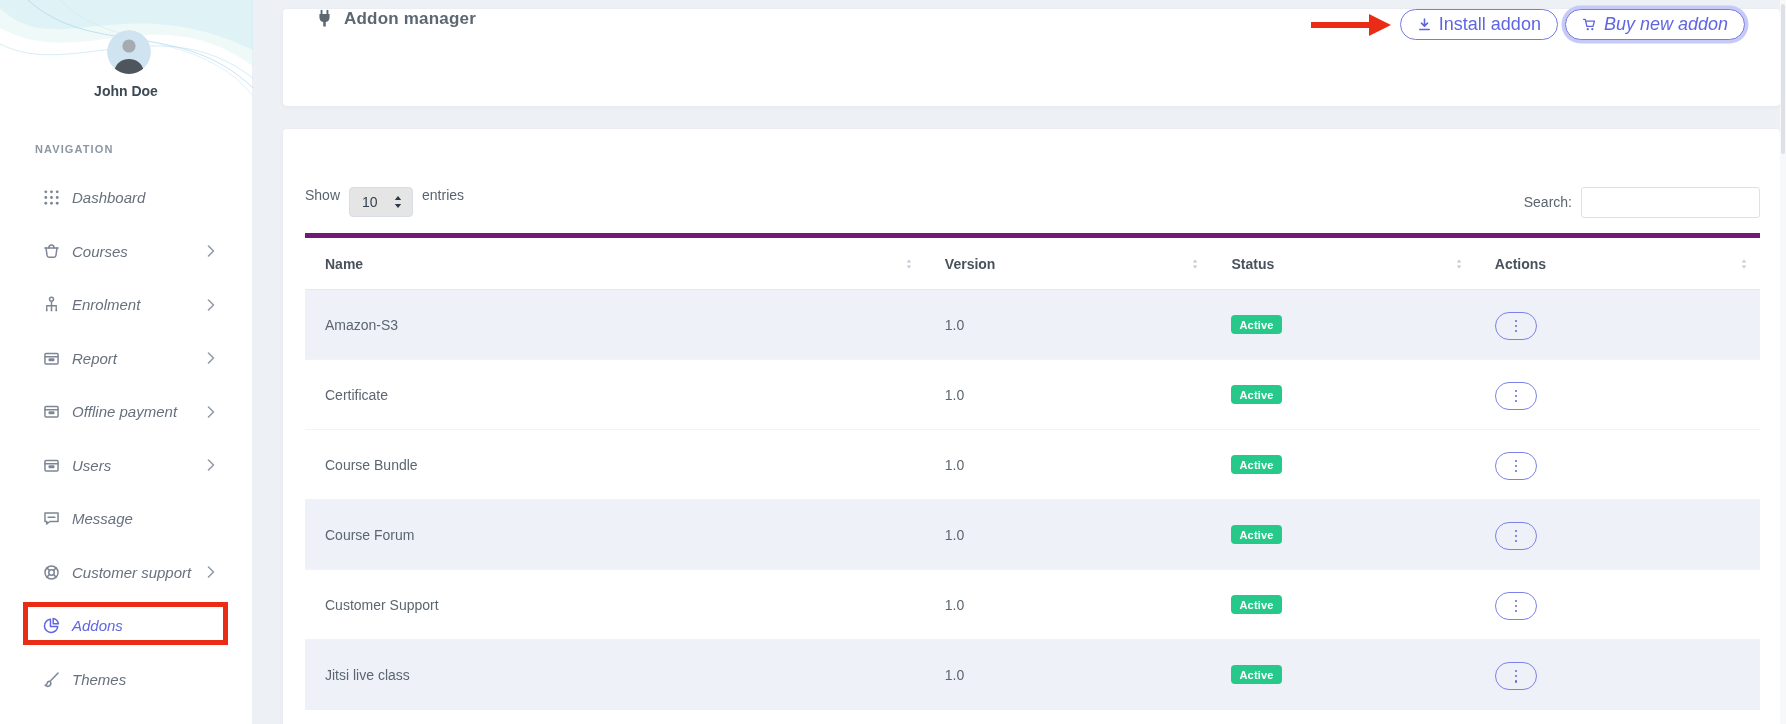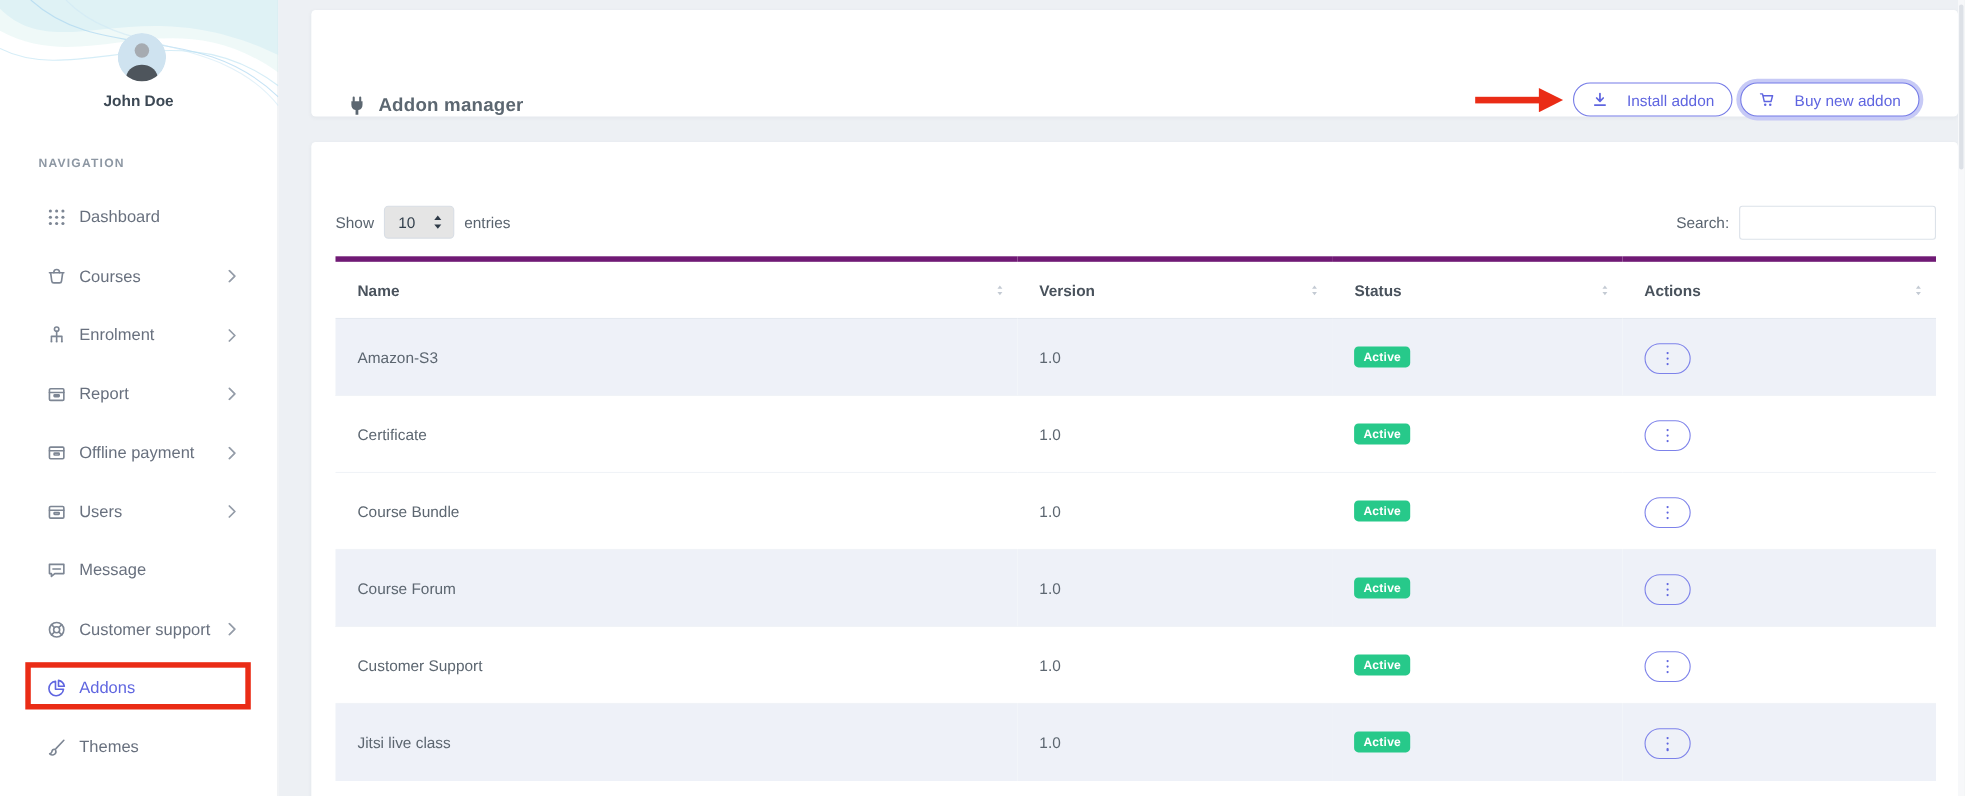--- a/index.html
+++ b/index.html
@@ -6,47 +6,47 @@
   html,body { width:1786px; height:724px; overflow:hidden; }
   body { font-family:"Liberation Sans","DejaVu Sans",sans-serif; background:#edf0f4; position:relative; color:#5c6670; }
 
   
   .sidebar { position:absolute; left:0; top:0; width:253px; height:724px; background:#fff; border-right:1px solid #eef0f3; z-index:2; }
   .waves { position:absolute; left:0; top:0; width:253px; height:110px; pointer-events:none; }
   .avatar { position:absolute; left:107px; top:30px; width:44px; height:44px; border-radius:50%; overflow:hidden; }
   .username { position:absolute; left:0; top:83px; width:100%; text-align:center; font-size:14px; font-weight:bold; color:#3c4854; }
   .nav-heading { position:absolute; left:35px; top:143px; font-size:11px; font-weight:bold; letter-spacing:1.1px; color:#8d97a3; }
   .nav { position:absolute; left:0; top:171px; width:100%; }
-  .nav-item { position:relative; height:53.5px; display:flex; align-items:center; padding-left:42px; cursor:pointer; color:#68707e; font-size:15px; }
+  .nav-item { position:relative; height:53.5px; display:flex; align-items:center; padding-left:42px; cursor:pointer; color:#68707e; font-size:15px;font-style:italic; }
   .nav-item .nav-icon { width:19px; height:19px; margin-right:11px; display:inline-flex; color:#7d8694; }
   .nav-item .nav-icon svg { width:19px; height:19px; }
   .nav-item.active { color:var(--accent); }
   .nav-item.active .nav-icon { color:var(--accent); }
   .chev { position:absolute; right:37px; top:50%; transform:translateY(-50%); width:8px; height:12px; color:#949ca8; display:inline-flex; }
   .chev svg { width:8px; height:12px; }
   .red-box { position:absolute; left:23px; top:602px; width:205px; height:43px; border:5px solid var(--annotation); z-index:3; pointer-events:none; }
 
   
   .content { position:absolute; left:253px; top:0; right:0; bottom:0; background:#edf0f4; }
   .card { position:absolute; left:30px; right:6px; background:#fff; border-radius:4px; box-shadow:0 1px 4px rgba(40,50,70,.05); }
-  .header-card { top:9px; height:97px; display:flex; align-items:flex-end; padding:0 35px 0 32px; }
+  .header-card { top:9px; height:97px; display:flex; align-items:flex-start; padding:0 35px 0 32px; }
   .plug { width:19px; height:19px; color:#5c6771; display:inline-flex; margin-right:10px; }
   .plug svg { width:19px; height:19px; }
   .page-title { font-size:17px; font-weight:bold; color:#5c6771; letter-spacing:.2px; }
   .header-actions { margin-left:auto; display:flex; align-items:center; }
   .arrow-annot { width:80px; height:22px; margin-right:9px; }
-  .btn { display:inline-flex; align-items:center; gap:17px; height:31px; padding:0 16px; background:#fff; border:1px solid #757be7; border-radius:16px; color:var(--accent); font-size:14px; font-family:inherit; cursor:pointer; white-space:nowrap; }
+  .btn { display:inline-flex; align-items:center; gap:7px; height:31px; padding:0 16px; background:#fff; border:1px solid #757be7; border-radius:16px; color:var(--accent); font-size:18px; font-family:inherit; cursor:pointer; white-space:nowrap; }
   .btn + .btn { margin-left:7px; }
   .btn .b-icon { display:inline-flex; width:15px; height:15px; }
   .btn .b-icon svg { width:15px; height:15px; }
-  .btn.focus-ring { box-shadow:0 0 0 3.5px var(--accent-ring); }
+  .btn.focus-ring { box-shadow:0 0 0 3.5px var(--accent-ring);font-style:italic; }
 
   .table-card { top:129px; height:640px; }
   .controls { position:absolute; left:22px; right:20px; top:57px; height:32px; display:flex; align-items:center; justify-content:space-between; font-size:14px; color:#5a646f; }
-  .length { display:flex; align-items:center; gap:9px; }
+  .length { display:flex; gap:9px; }
   .select { width:64px; height:30px; border:1px solid #d9dee5; border-radius:4px; display:flex; align-items:center; padding:0 9px 0 12px; justify-content:space-between; color:#33404d; cursor:pointer; background:#e5e5e5; }
   .select .updown { display:inline-flex; width:10px; height:14px; color:#2e3a47; }
   .search-wrap { display:flex; align-items:center; gap:9px; }
   .search-wrap input { width:179px; height:31px; border:1px solid #dce2e9; border-radius:3px; outline:none; padding:0 8px; font-size:14px; color:#4a545f; background:#fff; }
 
   .table-wrap { position:absolute; left:22px; right:20px; top:104px; }
   table { width:100%; border-collapse:collapse; table-layout:fixed; }
   col.c-name { width:42.6%; } col.c-version { width:19.7%; } col.c-status { width:18.1%; } col.c-actions { width:19.6%; }
   thead th { position:relative; height:54px; text-align:left; padding-left:20px; font-size:14px; font-weight:bold; color:#49525c; border-top:5px solid #701a75; border-bottom:1px solid #e4e9f0; }
   .sort-ic { position:absolute; right:12px; top:50%; transform:translateY(-50%); width:8px; height:13px; color:#c3cad3; display:inline-flex; }

